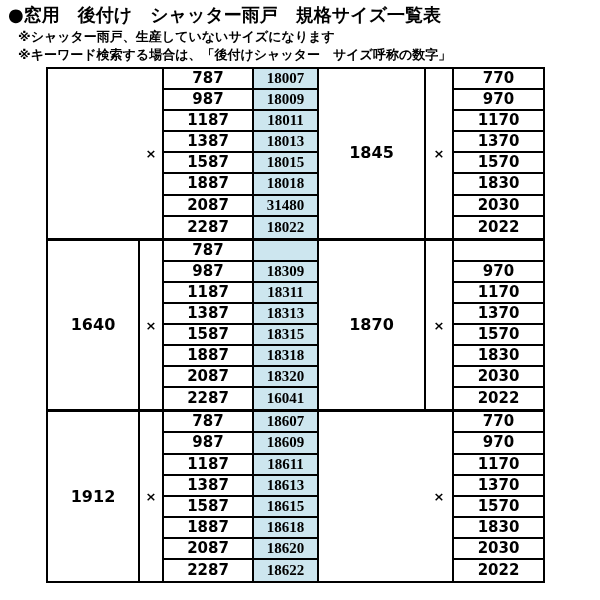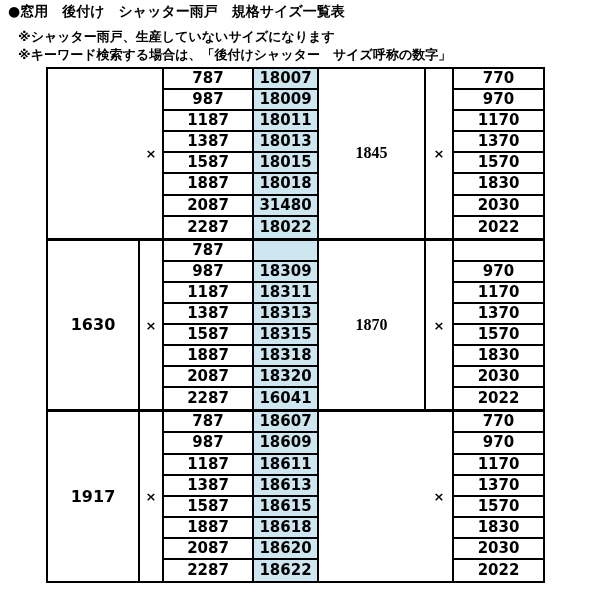--- a/index.html
+++ b/index.html
@@ -4,21 +4,21 @@
 <style>
   html,body { margin:0; padding:0; }
   body {
     width:600px; height:600px; background:#ffffff; color:#000;
     font-family:"DejaVu Sans","Liberation Sans",sans-serif;
     position:relative; overflow:hidden;
     --hl:#cde6ef;
   }
   .title {
     position:absolute; left:8px; top:3px;
-    font-size:14px; font-weight:bold; white-space:nowrap;text-align:center;
+    font-size:18px; font-weight:bold; white-space:nowrap;text-align:center;
   }
   .note {
     position:absolute; left:18px;
     font-size:13px; font-weight:bold; white-space:nowrap;
   }
   .note1 { top:28px; }
   .note2 { top:46px; }
   .size-table {
     position:absolute; left:46px; top:67px; width:499px; height:516px;
     border:2px solid #000; box-sizing:border-box;
@@ -36,23 +36,23 @@
     font-weight:bold; font-size:15px; line-height:1;
     min-width:0; min-height:0;
   }
   .hv { font-size:16px; }
   .xs { font-size:13px; }
   .br { border-right:2px solid #000; }
   .bb { border-bottom:2px solid #000; }
   .code { background:var(--hl); }
   .mc1 { grid-column:1; grid-row:1/9; }
   .mc2 { grid-column:2; grid-row:1/9; }
-  .mc5 { grid-column:5; grid-row:1/9;font-family:Liberation Serif, serif; }
+  .mc5 { grid-column:5; grid-row:1/9; }
   .mc6 { grid-column:6; grid-row:1/9; }
-  .gc3 { grid-column:3; } .gc4 { grid-column:4; } .gc7 { grid-column:7; }
+  .gc3 { grid-column:3; } .gc4 { grid-column:4;font-family:Liberation Serif, serif; } .gc7 { grid-column:7; }
   .gr1{grid-row:1} .gr2{grid-row:2} .gr3{grid-row:3} .gr4{grid-row:4}
   .gr5{grid-row:5} .gr6{grid-row:6} .gr7{grid-row:7} .gr8{grid-row:8}
 </style>
 </head>
 <body style="--hl: #cde6ef;">
 
 <div class="title">●窓用　後付け　シャッター雨戸　規格サイズ一覧表</div>
 <div class="note note1">※シャッター雨戸、生産していないサイズになります</div>
 <div class="note note2">※キーワード検索する場合は、「後付けシャッター　サイズ呼称の数字」</div>
 
@@ -82,21 +82,21 @@
     <div class="cell gc7 gr2 bb">970</div>
     <div class="cell gc7 gr3 bb">1170</div>
     <div class="cell gc7 gr4 bb">1370</div>
     <div class="cell gc7 gr5 bb">1570</div>
     <div class="cell gc7 gr6 bb">1830</div>
     <div class="cell gc7 gr7 bb">2030</div>
     <div class="cell gc7 gr8">2022</div>
   </div>
 
   <div class="block">
-    <div class="cell mc1 br hv">1630</div>
+    <div class="cell mc1 br hv">1640</div>
     <div class="cell mc2 br xs">×</div>
     <div class="cell gc3 gr1 br bb">787</div>
     <div class="cell gc4 gr1 br bb code"></div>
     <div class="cell gc3 gr2 br bb">987</div>
     <div class="cell gc4 gr2 br bb code">18309</div>
     <div class="cell gc3 gr3 br bb">1187</div>
     <div class="cell gc4 gr3 br bb code">18311</div>
     <div class="cell gc3 gr4 br bb">1387</div>
     <div class="cell gc4 gr4 br bb code">18313</div>
     <div class="cell gc3 gr5 br bb">1587</div>
@@ -113,21 +113,21 @@
     <div class="cell gc7 gr2 bb">970</div>
     <div class="cell gc7 gr3 bb">1170</div>
     <div class="cell gc7 gr4 bb">1370</div>
     <div class="cell gc7 gr5 bb">1570</div>
     <div class="cell gc7 gr6 bb">1830</div>
     <div class="cell gc7 gr7 bb">2030</div>
     <div class="cell gc7 gr8">2022</div>
   </div>
 
   <div class="block">
-    <div class="cell mc1 br hv">1917</div>
+    <div class="cell mc1 br hv">1912</div>
     <div class="cell mc2 br xs">×</div>
     <div class="cell gc3 gr1 br bb">787</div>
     <div class="cell gc4 gr1 br bb code">18607</div>
     <div class="cell gc3 gr2 br bb">987</div>
     <div class="cell gc4 gr2 br bb code">18609</div>
     <div class="cell gc3 gr3 br bb">1187</div>
     <div class="cell gc4 gr3 br bb code">18611</div>
     <div class="cell gc3 gr4 br bb">1387</div>
     <div class="cell gc4 gr4 br bb code">18613</div>
     <div class="cell gc3 gr5 br bb">1587</div>

